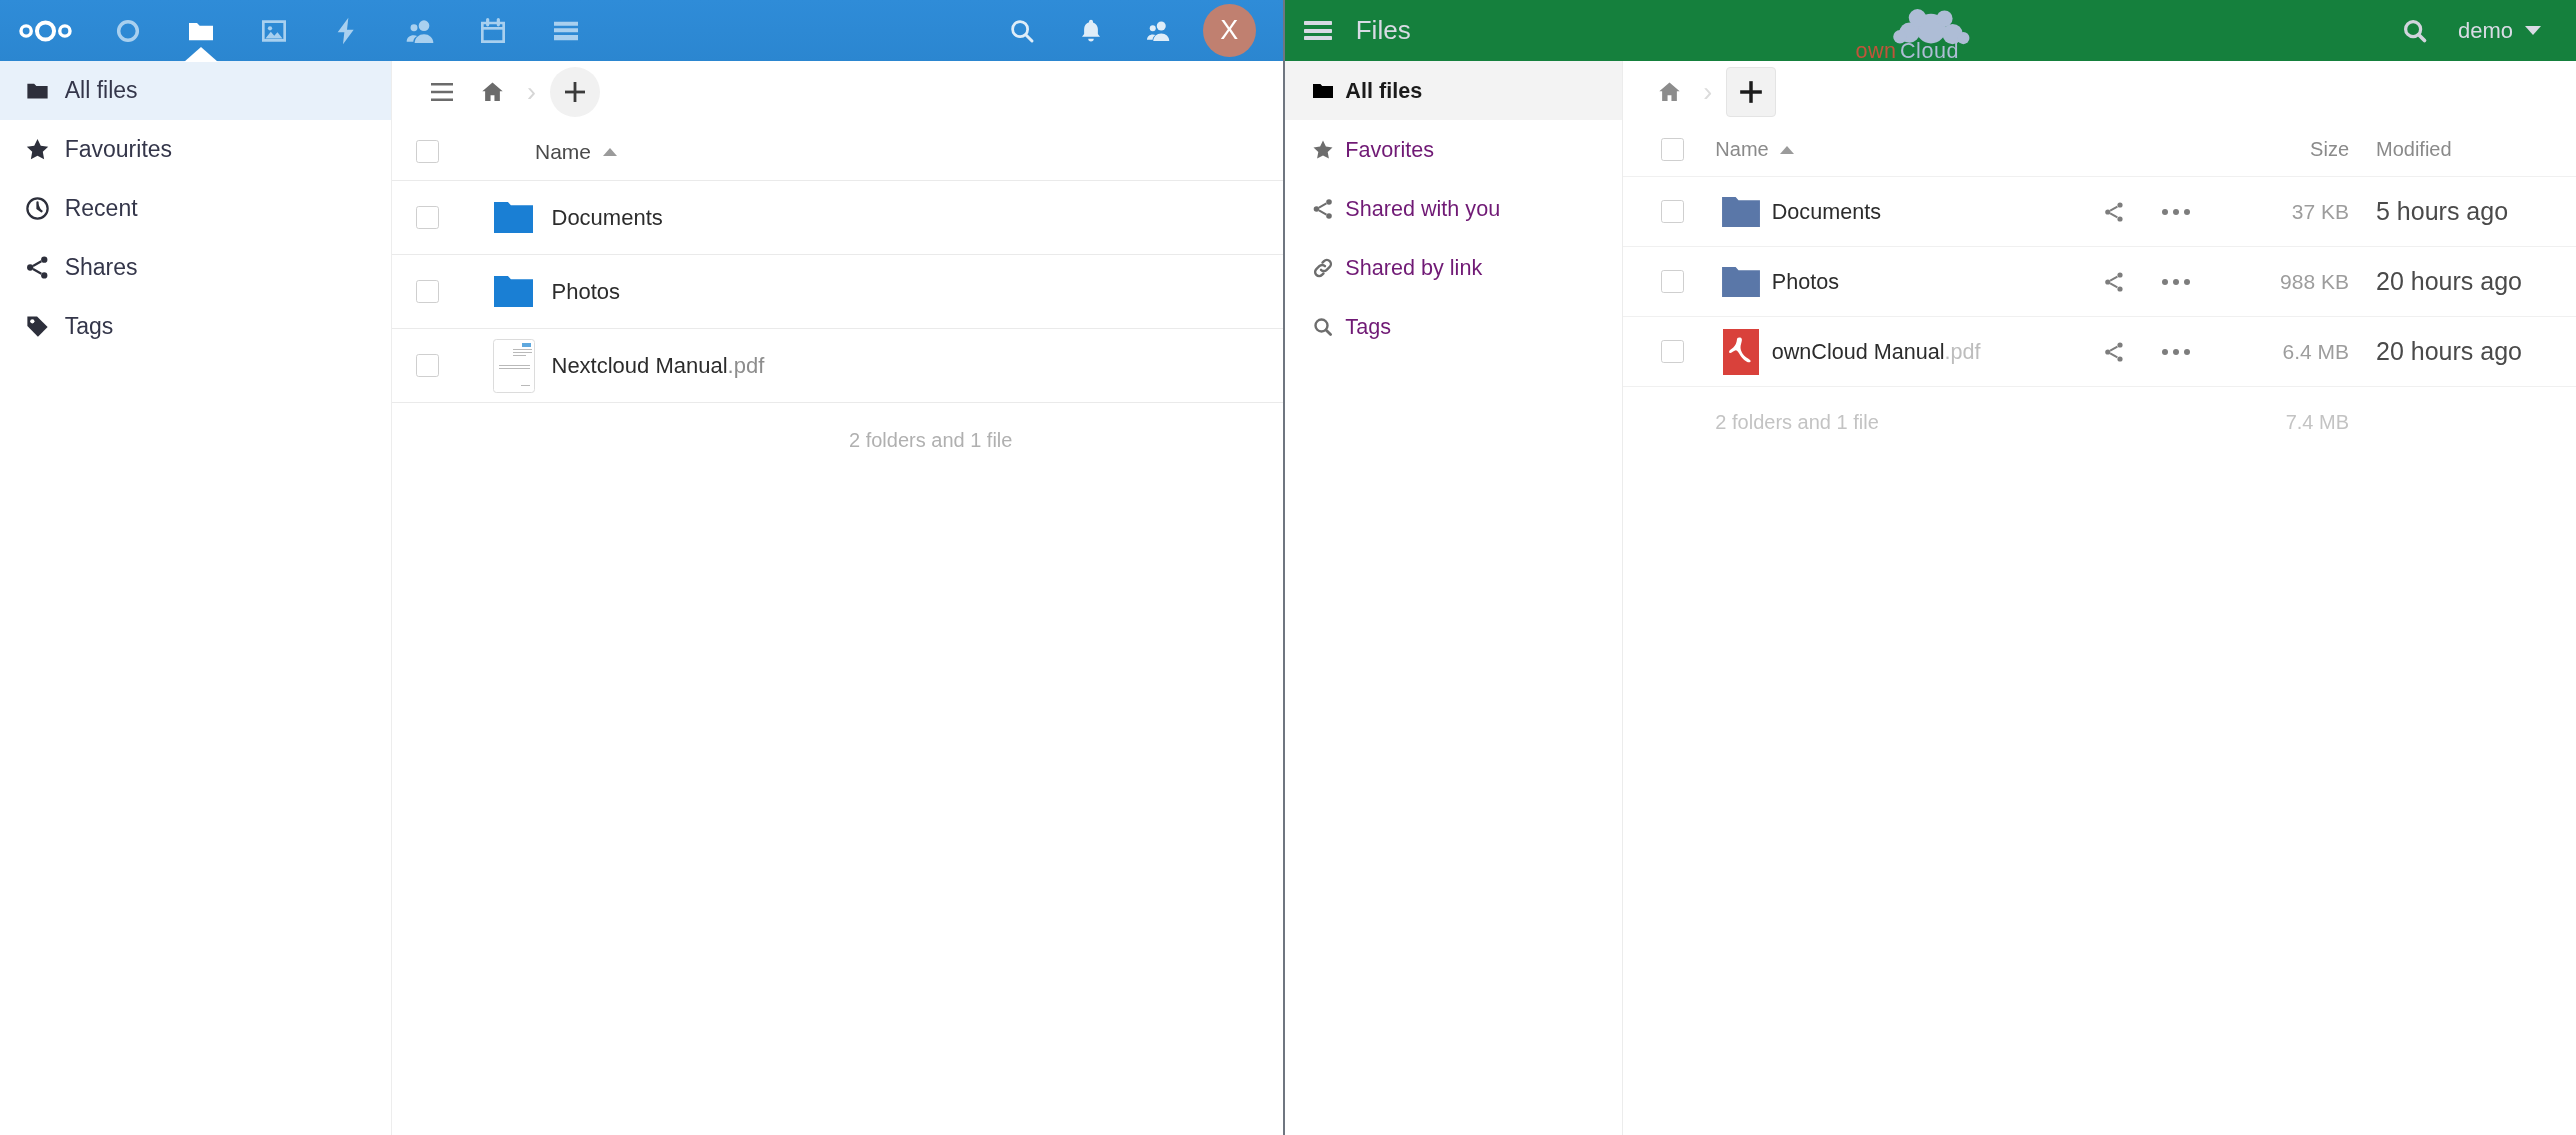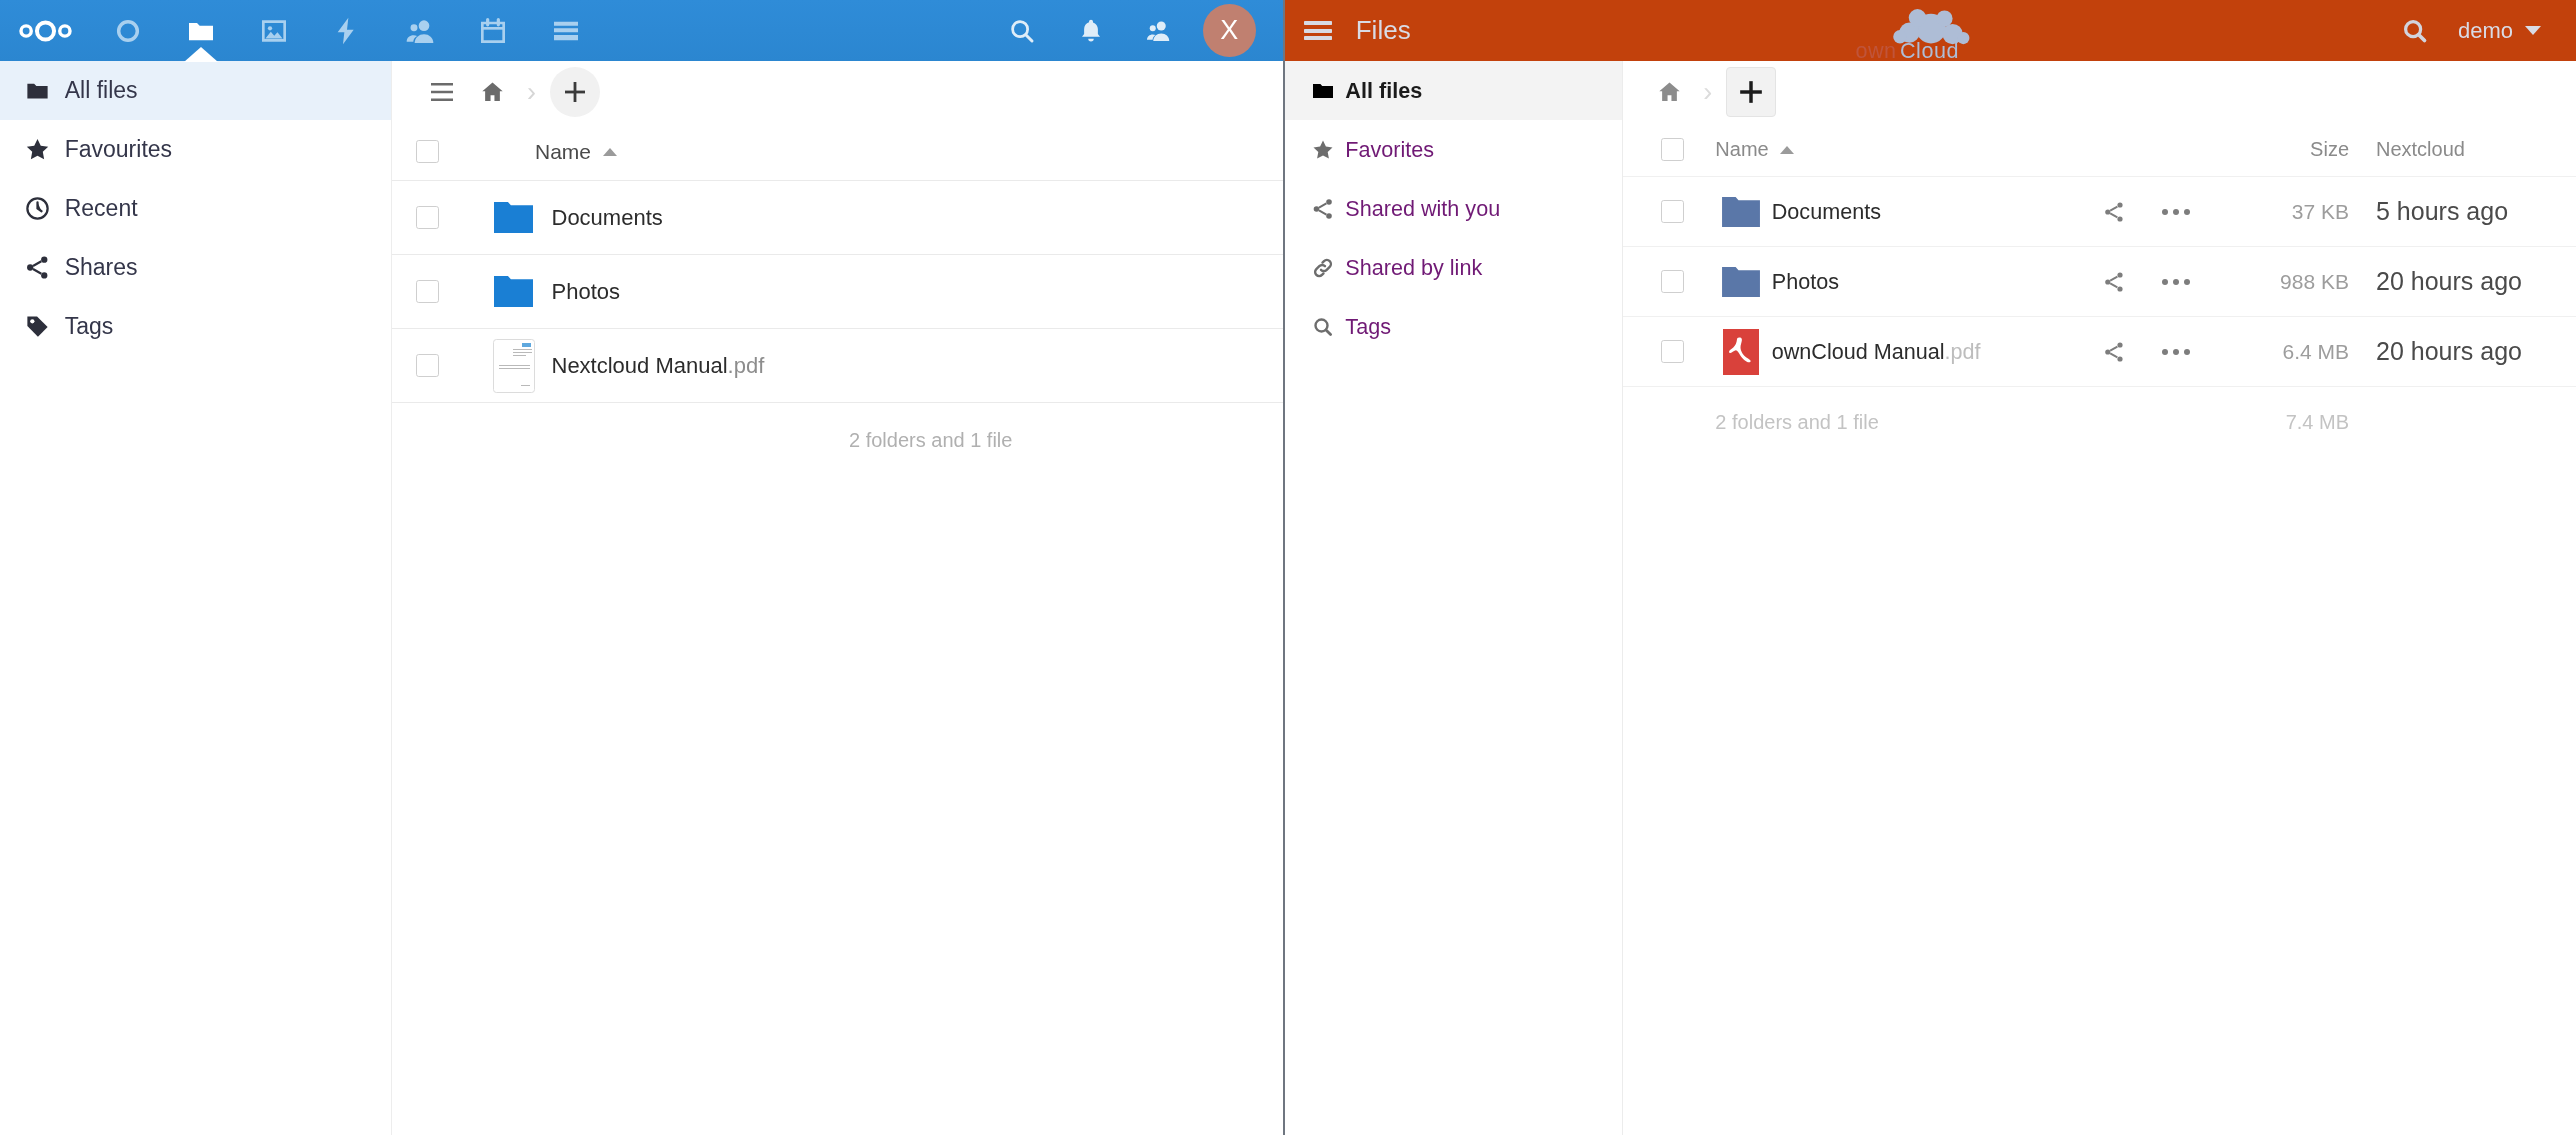--- a/index.html
+++ b/index.html
@@ -89,21 +89,21 @@
 
   .folder-nc { width: 39px; height: 31px; }
   .pdfthumb {
     width: 42px; height: 54px; background: #fff; border: 0.7px solid #dcdcdc; border-radius: 3.4px;
     position: relative; overflow: hidden;
   }
   .pdfthumb i { position: absolute; background: #b9b9b9; display: block; }
 
   
   .oc-header {
-    position: relative; height: 61px; background: #c2410c; display: flex; align-items: center;
+    position: relative; height: 61px; background: #15803d; display: flex; align-items: center;
   }
   .oc-burger { width: 65px; height: 61px; display: flex; align-items: center; justify-content: center; }
   .oc-burger span { display: block; width: 28px; height: 4px; background: #d8dae4; margin: 3.4px 0; border-radius: 0.7px; }
   .oc-title { color: #d9dbe5; font-size: 26px; font-weight: 400; margin-left: 5.4px; }
   .oc-logo { position: absolute; left: 50%; transform: translateX(-50%); top: 2.7px; text-align: center; }
   .oc-logo svg { display: block; }
   .oc-spacer { flex: 1; }
   .oc-right { display: flex; align-items: center; padding-right: 35px; }
   .oc-search { width: 65px; height: 61px; display: flex; align-items: center; justify-content: center; }
   .oc-search svg { width: 30px; height: 30px; fill: #d2d4de; }
@@ -499,21 +499,21 @@
         </div>
 
         <div class="oc-thead">
           <span class="cbox"></span>
           <span class="oc-th-name">
             <span>Name</span>
             <span class="sort-caret"></span>
           </span>
           <span class="oc-th-right">
             <span class="oc-th-size">Size</span>
-            <span class="oc-th-mod">Nextcloud</span>
+            <span class="oc-th-mod">Modified</span>
             <span class="oc-th-pad"></span>
           </span>
         </div>
 
         <div class="oc-row">
           <span class="cbox"></span>
           <span class="oc-row-ico">
             <svg class="folder-oc" viewBox="0 0 24 19">
                 <path fill="#5a77a8" d="M0 0h8.6l1.8 2H24v17H0z"></path>
               </svg>

